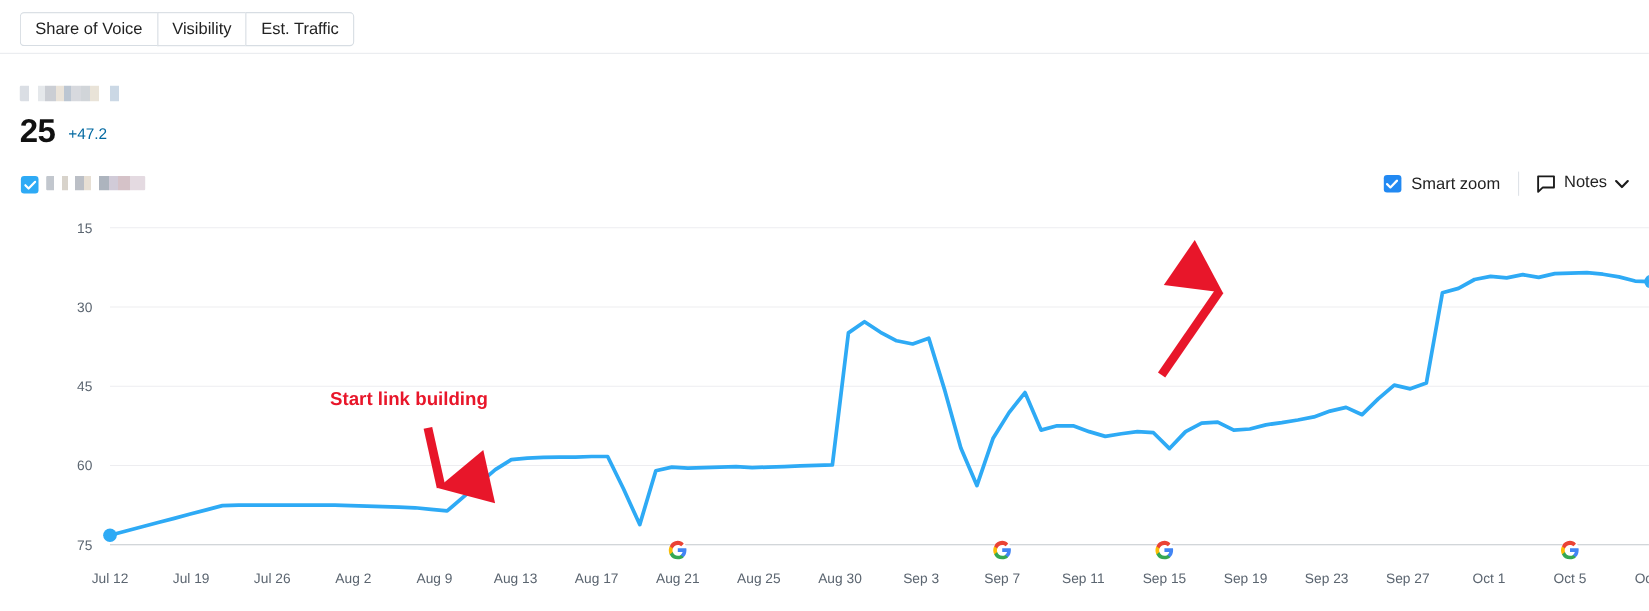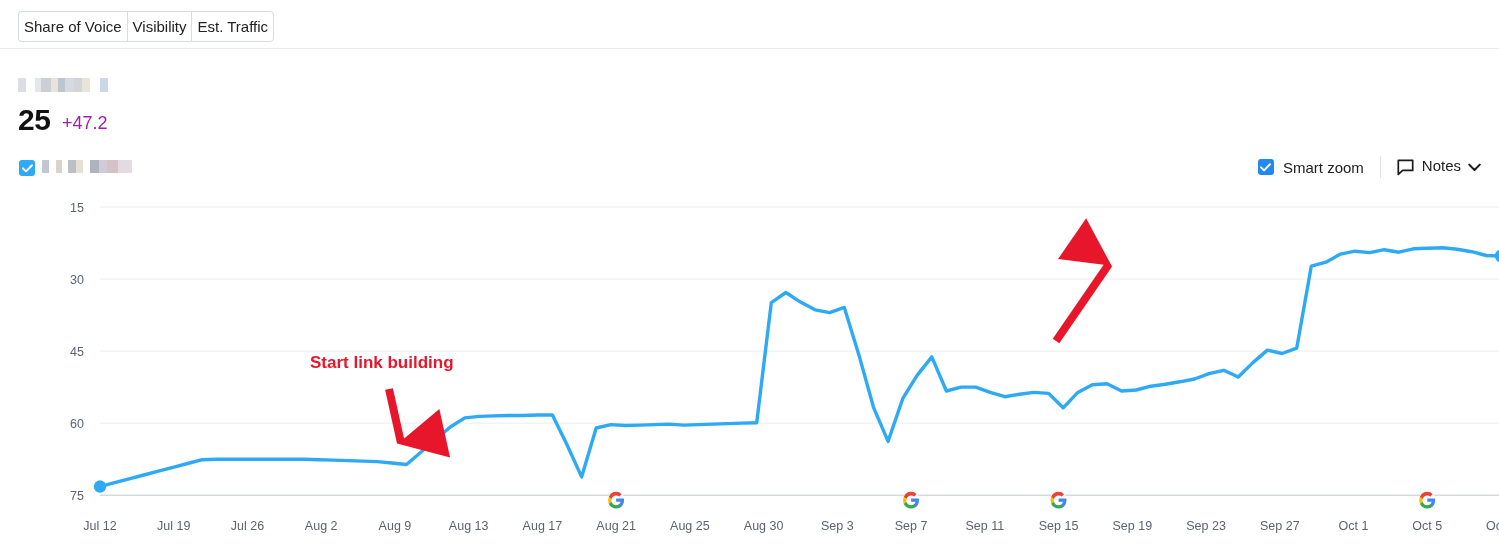--- a/index.html
+++ b/index.html
@@ -8,21 +8,21 @@
     width: 1499px; height: 555px;
     background: #ffffff;
     font-family: "Liberation Sans", sans-serif;
     overflow: hidden;
   }
   #app { position: relative; width: 1499px; height: 555px; background:#fff; }
 
   
   .tabbar { position:absolute; left:18px; top:11px; display:flex; }
   .tab {
-    height:31px; padding:0 5px; display:flex; align-items:center;
+    height:31px; padding:0 13px; display:flex; align-items:center;
     font-size:15px; color:#222; background:#fff;
     border:1px solid #d7dde3; border-right:none; cursor:pointer;
     white-space:nowrap;
   }
   .tab:first-child { border-radius:4px 0 0 4px; }
   .tab:last-child  { border-right:1px solid #d7dde3; border-radius:0 4px 4px 0; }
   .tab.active {
     background:#d4eafd; border:1px solid #3f9df3; border-radius:4px;
     color:#111; z-index:2; margin-left:-1px;
   }
@@ -48,21 +48,21 @@
         #ffffff 41px 48px, #a9b0bb 48px 57px, #cfc9d6 57px 65px,
         #d3bfc6 65px 76px, #e3d9e0 76px 90px);
     border-radius:1px; filter: blur(0.6px); opacity:.95;
   }
   .big-value {
     position:absolute; left:18px; top:103px;
     font-size:30px; font-weight:bold; color:#111; letter-spacing:-0.5px;
   }
   .delta {
     position:absolute; left:62px; top:113px;
-    font-size:18px; color:#a21caf;
+    font-size:14px; color:#0369a1;
   }
 
   
   .legend-check {
     position:absolute; left:19px; top:160px;
     width:16px; height:16px; border-radius:3px; background:#2eaaf5;
     display:flex; align-items:center; justify-content:center; cursor:pointer;
   }
   .legend-check svg { display:block; }
 
@@ -79,21 +79,21 @@
 
   
   .chart-wrap { position:absolute; left:0; top:190px; width:1499px; height:365px;padding-left:24px; }
   .chart-svg { display:block; }
 
   .ylab { font-size:12.5px; fill:#5b6570; font-family:"Liberation Sans", sans-serif; }
   .xlab { font-size:12.5px; fill:#5b6570; font-family:"Liberation Sans", sans-serif; }
 
   .anno { position:absolute; font-size:17px; font-weight:bold; color:#e8162a;
           line-height:1.25; white-space:pre; }
-  .anno1 { left:310px; top:352px; }
+  .anno1 { left:300px; top:352px; }
   .anno2 { left:744px; top:233px; }
 </style>
 </head>
 <body>
 
 <div id="app">
 
   <div class="tabbar">
     <div class="tab">Share of Voice</div>
     <div class="tab">Visibility</div>

